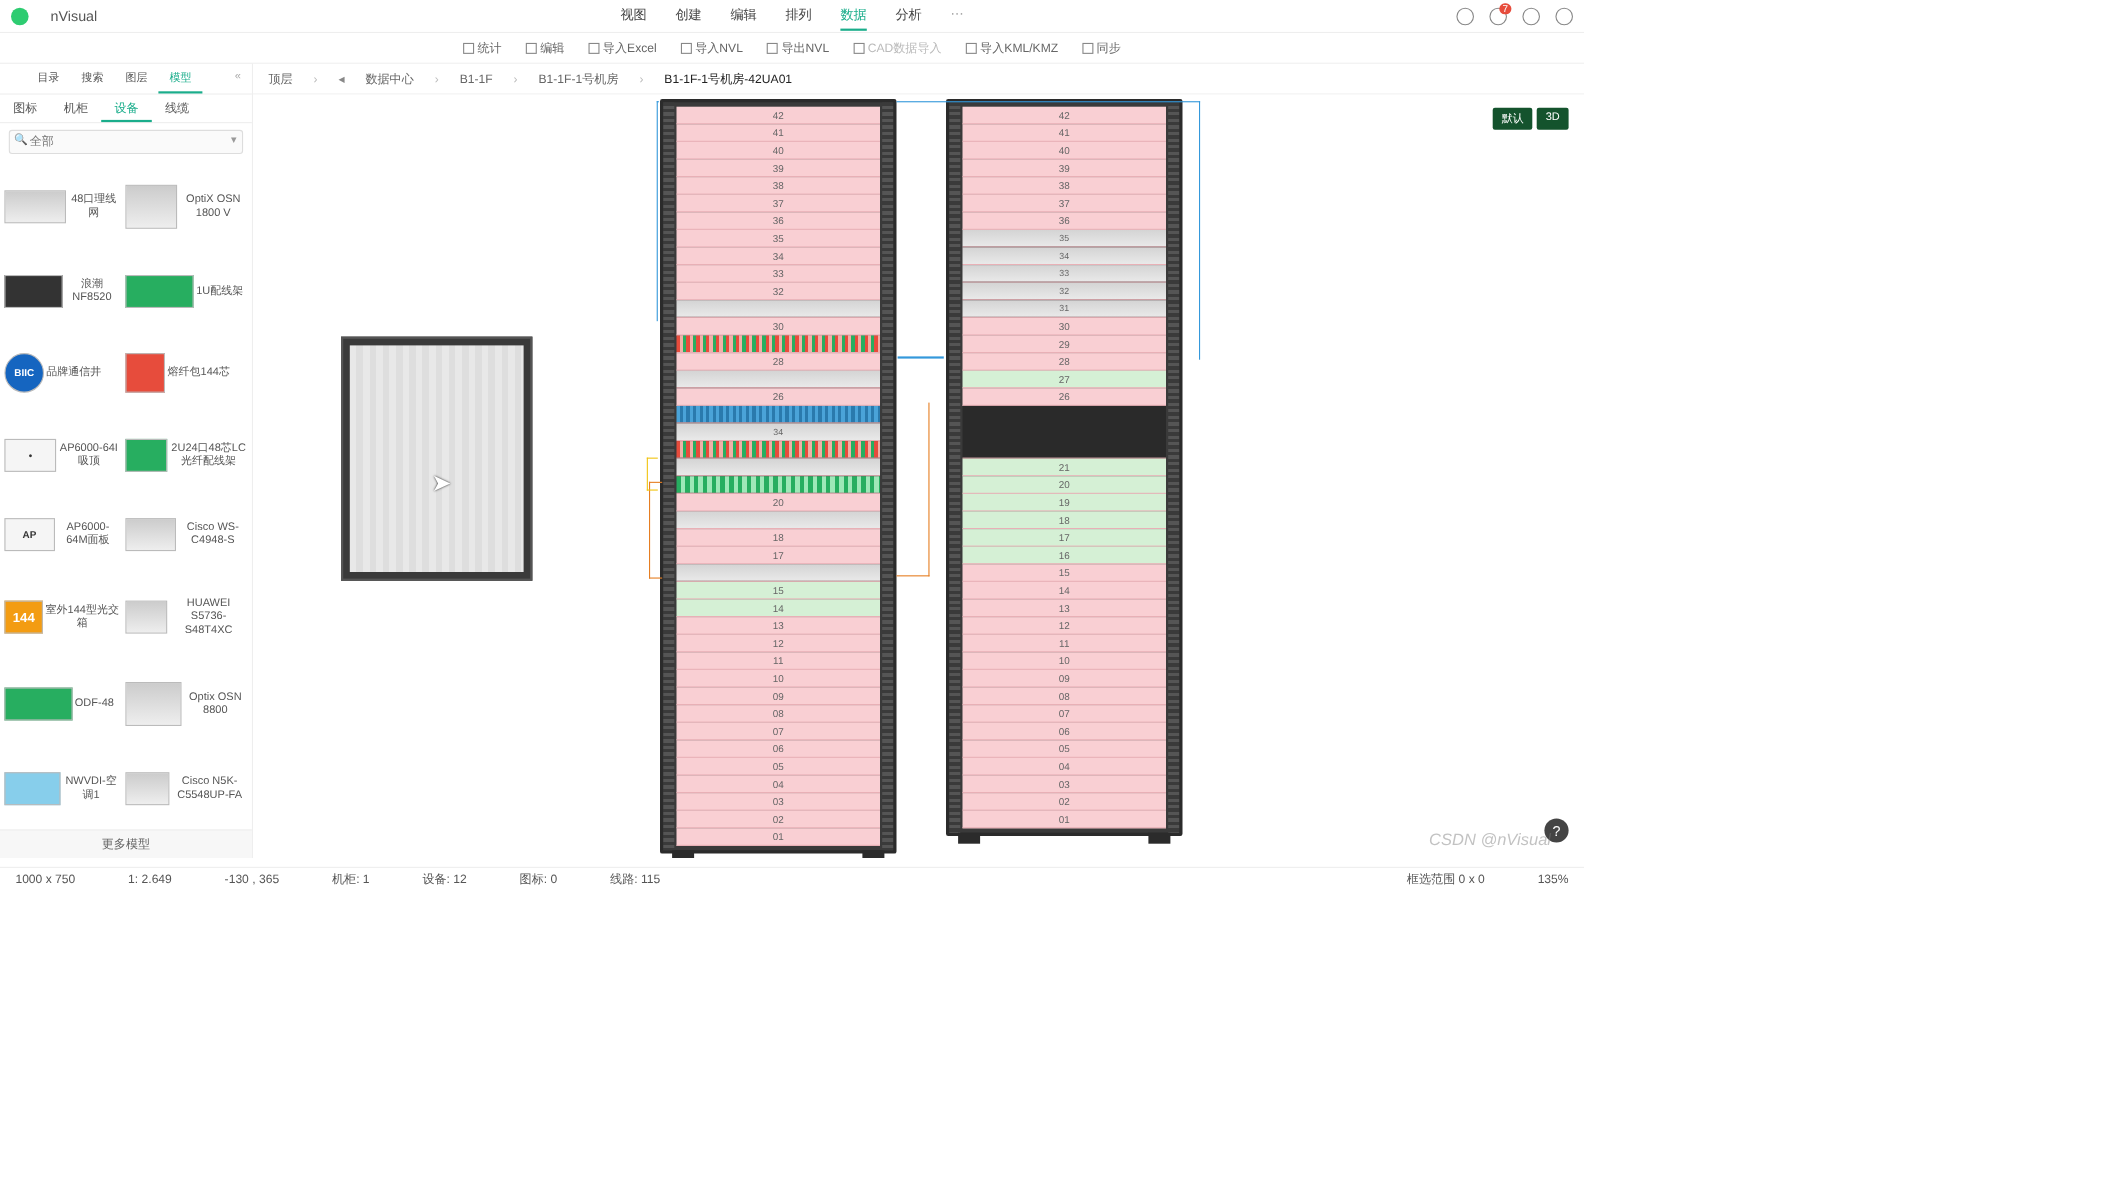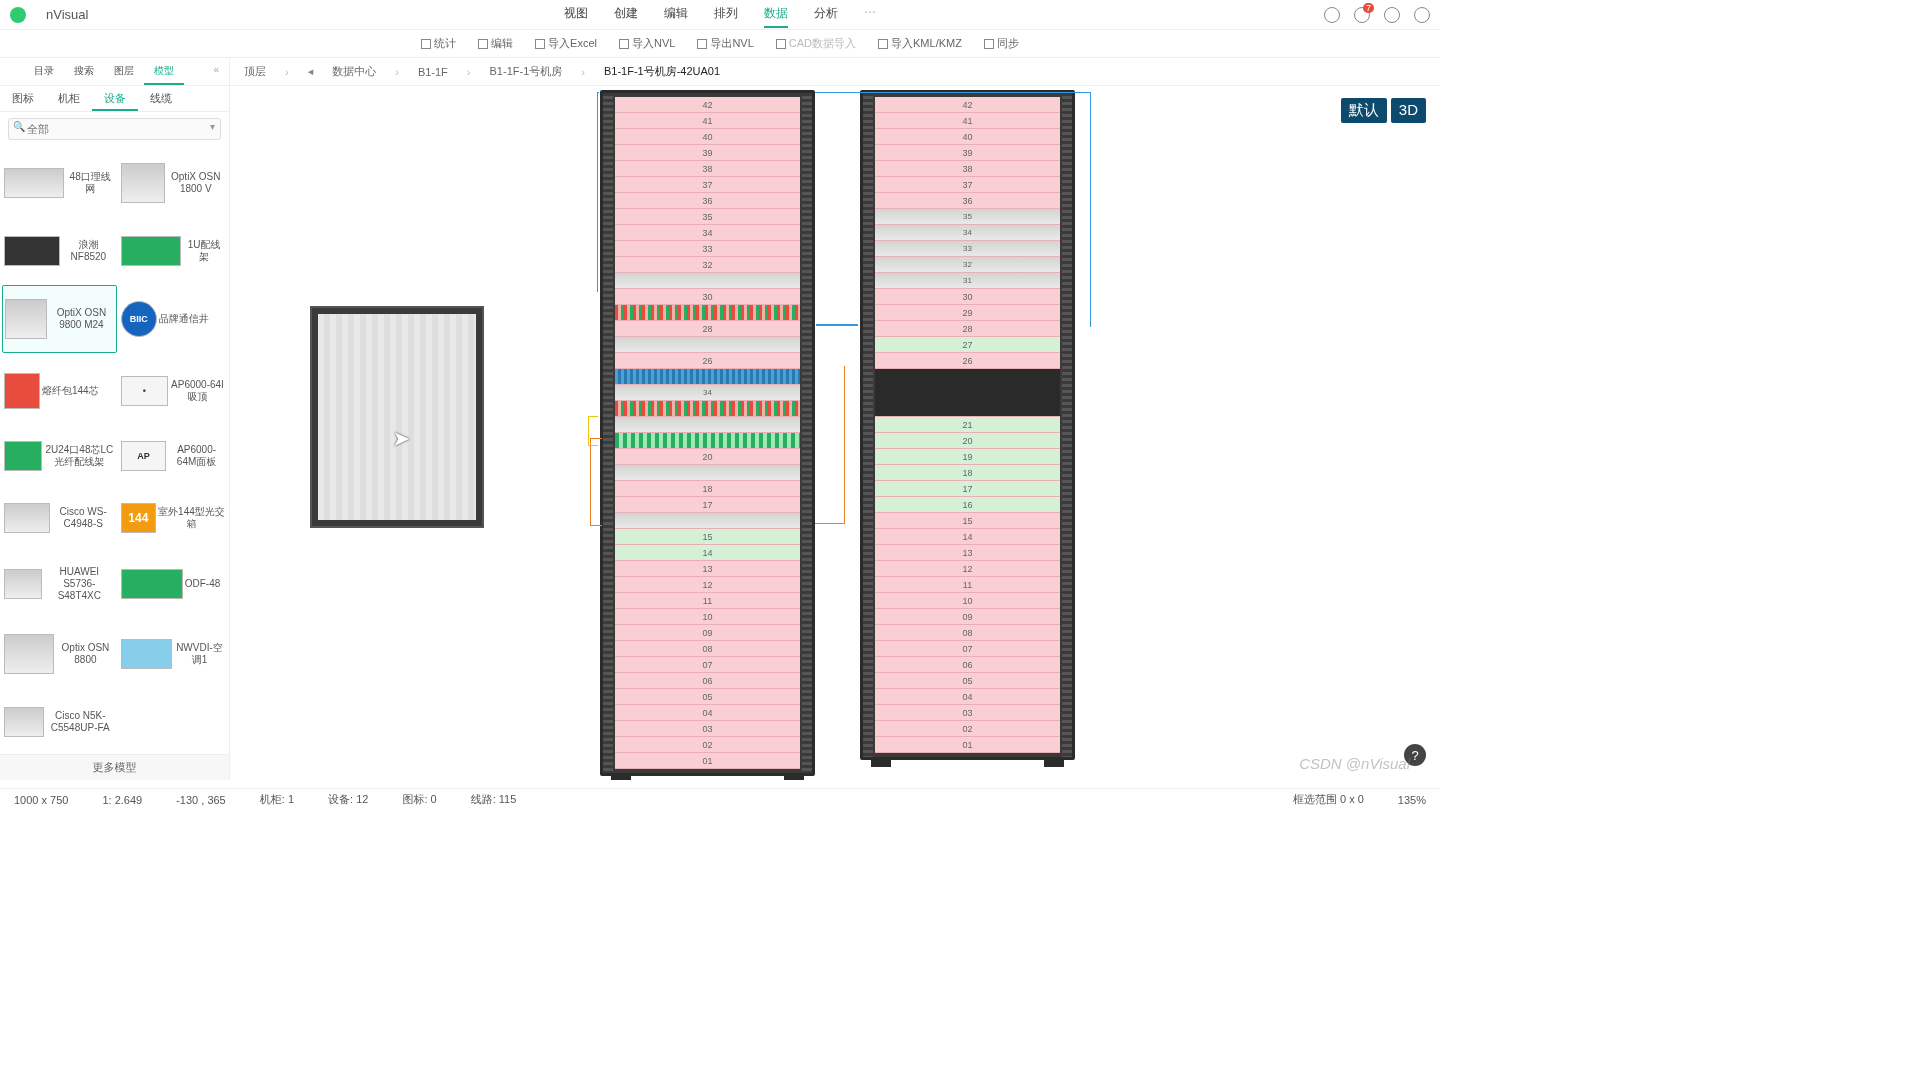--- a/index.html
+++ b/index.html
@@ -43,42 +43,42 @@
 .model-thumb.sky { background:#87ceeb;}
 .model-label { font-size:10px; color:#555; line-height:1.2; max-width:90px;}
 .more-models { height:26px; background:#f7f7f7; border-top:1px solid #eee; display:flex; align-items:center; justify-content:center; font-size:11px; color:#666; cursor:pointer;}
 .main { flex:1; position:relative; background:#fff; }
 .breadcrumb { height:28px; display:flex; align-items:center; gap:19px; padding:0 14px; font-size:11px; color:#666; border-bottom:1px solid #eee;}
 .breadcrumb span { cursor:pointer;}
 .breadcrumb .sep { color:#bbb;}
 .breadcrumb .last { color:#222; font-weight:500;}
 .canvas { position:relative; width:100%; height:694px; background:#fff; overflow:hidden;}
 .view-toggle { position:absolute; top:12px; right:14px; display:flex; gap:4px;}
-.view-toggle span { background:#0c4a6e; color:#fff; font-size:15px; padding:3px 8px; border-radius:2px; cursor:pointer;text-align:center;}
+.view-toggle span { background:#14532d; color:#fff; font-size:10px; padding:3px 8px; border-radius:2px; cursor:pointer;text-align:center;}
 .help-btn { position:absolute; bottom:14px; right:14px; width:22px; height:22px; border-radius:50%; background:#444; color:#fff; display:flex; align-items:center; justify-content:center; font-size:13px; cursor:pointer;}
 .watermark { position:absolute; bottom:8px; right:30px; font-size:15px; color:rgba(120,120,120,0.45); font-style:italic;}
 .drag-preview { position:absolute; left:80px; top:220px; width:174px; height:222px; background:#3a3a3a; border:2px solid #555; padding:6px;}
 .drag-preview .inner { width:100%; height:100%; background:repeating-linear-gradient(90deg,#e8e8e8 0 6px,#dedede 6px 12px); position:relative;}
 .cursor-arrow { position:absolute; left:162px; top:340px; color:#fff; font-size:22px; text-shadow:0 0 2px #000; pointer-events:none;}
 .rack { position:absolute; width:215px; background:#3a3a3a; border:3px solid #2b2b2b; border-radius:2px; padding:4px 12px; }
 .rack .strip { position:absolute; top:0; bottom:0; width:10px; background:repeating-linear-gradient(#3a3a3a 0 3px,#555 3px 6px);}
 .rack .strip.l { left:0;} .rack .strip.r { right:0;}
 .rack .foot { position:absolute; bottom:-10px; width:20px; height:10px; background:#2b2b2b;}
 .rack .foot.l { left:8px;} .rack .foot.r { right:8px;}
 .slot { height:16px; background:#f9cfd3; border-bottom:1px solid #e8b0b6; display:flex; align-items:center; justify-content:center; font-size:9px; color:#666;}
 .slot.green { background:#d5f0d5;}
 .slot.device { background:linear-gradient(#d4d4d4,#e9e9e9); height:16px; font-size:8px;}
 .slot.device.dark { background:#2a2a2a; color:#777; height:48px;}
 .slot.switch { background:repeating-linear-gradient(90deg,#4aa3d8 0 3px,#2a7aad 3px 6px);}
 .slot.patch { background:repeating-linear-gradient(90deg,#e74c3c 0 3px,#f1b0a8 3px 6px,#27ae60 6px 9px);}
 .slot.green-patch { background:repeating-linear-gradient(90deg,#27ae60 0 4px,#9ee8b8 4px 8px);}
 .wire { position:absolute; border:1px solid #3498db; pointer-events:none;}
 .wire.orange { border-color:#e67e22;}
 .wire.yellow { border-color:#f1c40f;}
-.status-bar { position:absolute; bottom:0; left:0; right:0; height:22px; border-top:1px solid #eee; display:flex; align-items:center; padding:0 14px; font-size:11px; color:#555; gap:34px; background:#fff;}
+.status-bar { position:absolute; bottom:0; left:0; right:0; height:22px; border-top:1px solid #eee; display:flex; align-items:center; padding:0 14px; font-size:11px; color:#555; gap:48px; background:#fff;}
 .status-bar .grow { flex:1;}
 </style>
 </head>
 <body>
 
 <div class="top-nav">
   <div class="logo">
     <span class="logo-icon"></span>
     <span>nVisual</span>
   </div>
@@ -164,24 +164,20 @@
           <div class="model-thumb tall"></div>
           <div class="model-label">OptiX OSN 1800 V</div>
         </div>
         <div class="model-item">
           <div class="model-thumb" style="background: rgb(51, 51, 51);"></div>
           <div class="model-label">浪潮 NF8520</div>
         </div>
         <div class="model-item">
           <div class="model-thumb green"></div>
           <div class="model-label">1U配线架</div>
-        </div>
-        <div class="model-item selected">
-          <div class="model-thumb tall"></div>
-          <div class="model-label">OptiX OSN 9800 M24</div>
         </div>
         <div class="model-item">
           <div class="model-thumb biic">BIIC</div>
           <div class="model-label">品牌通信井</div>
         </div>
         <div class="model-item">
           <div class="model-thumb red"></div>
           <div class="model-label">熔纤包144芯</div>
         </div>
         <div class="model-item">

